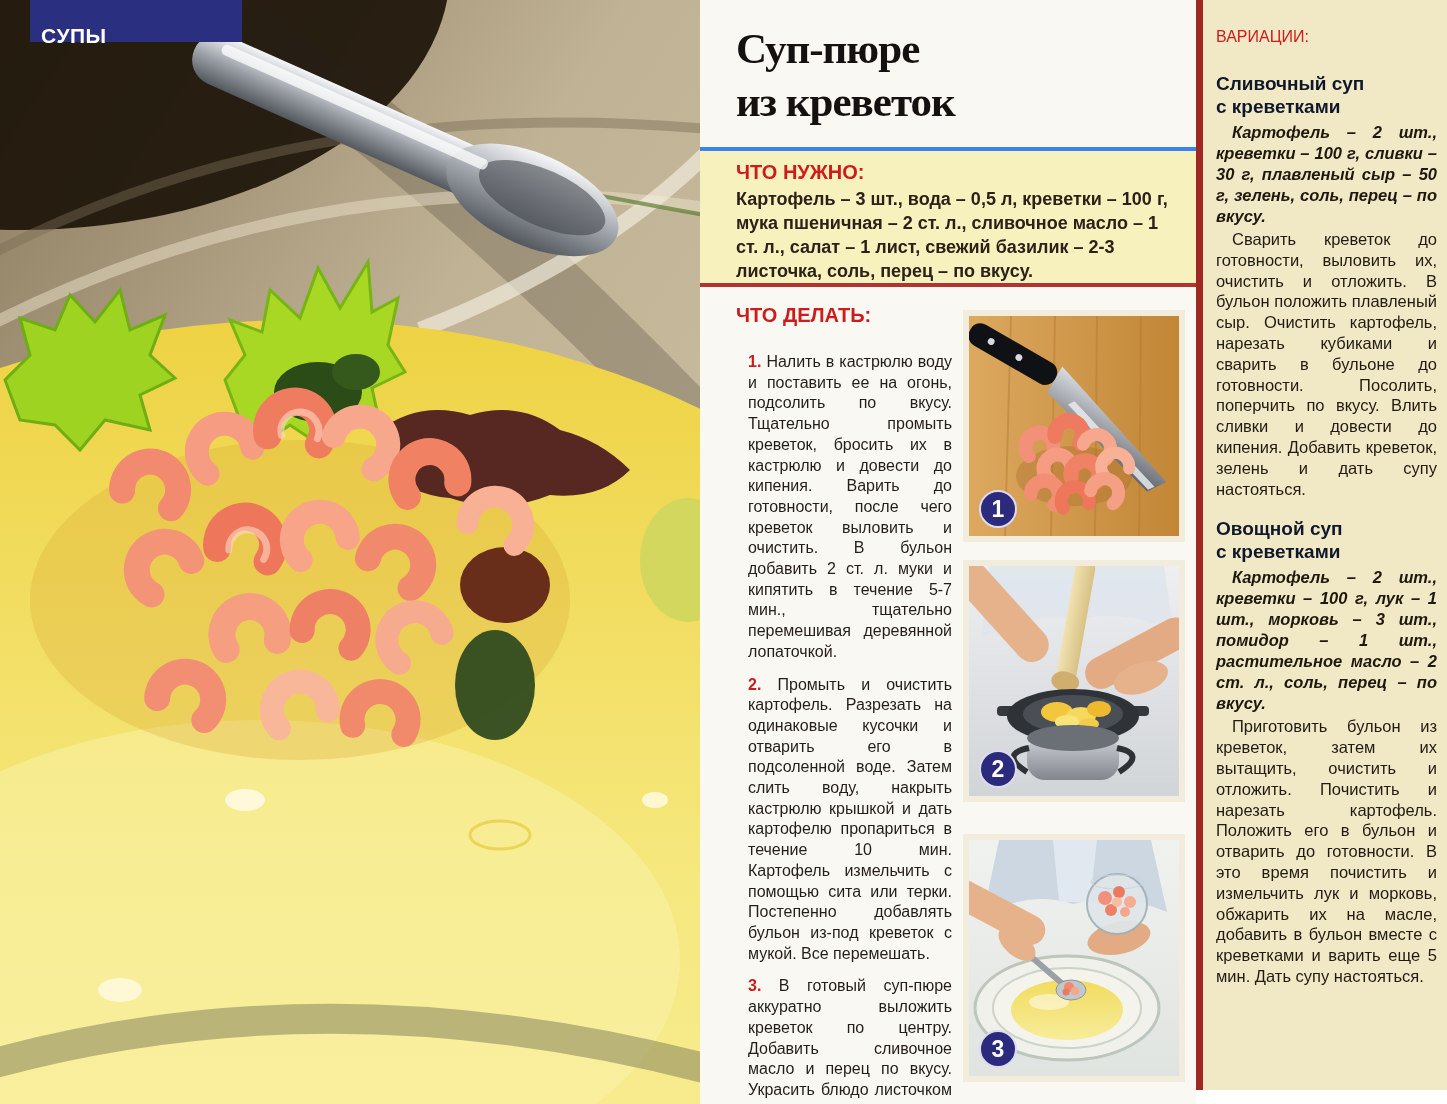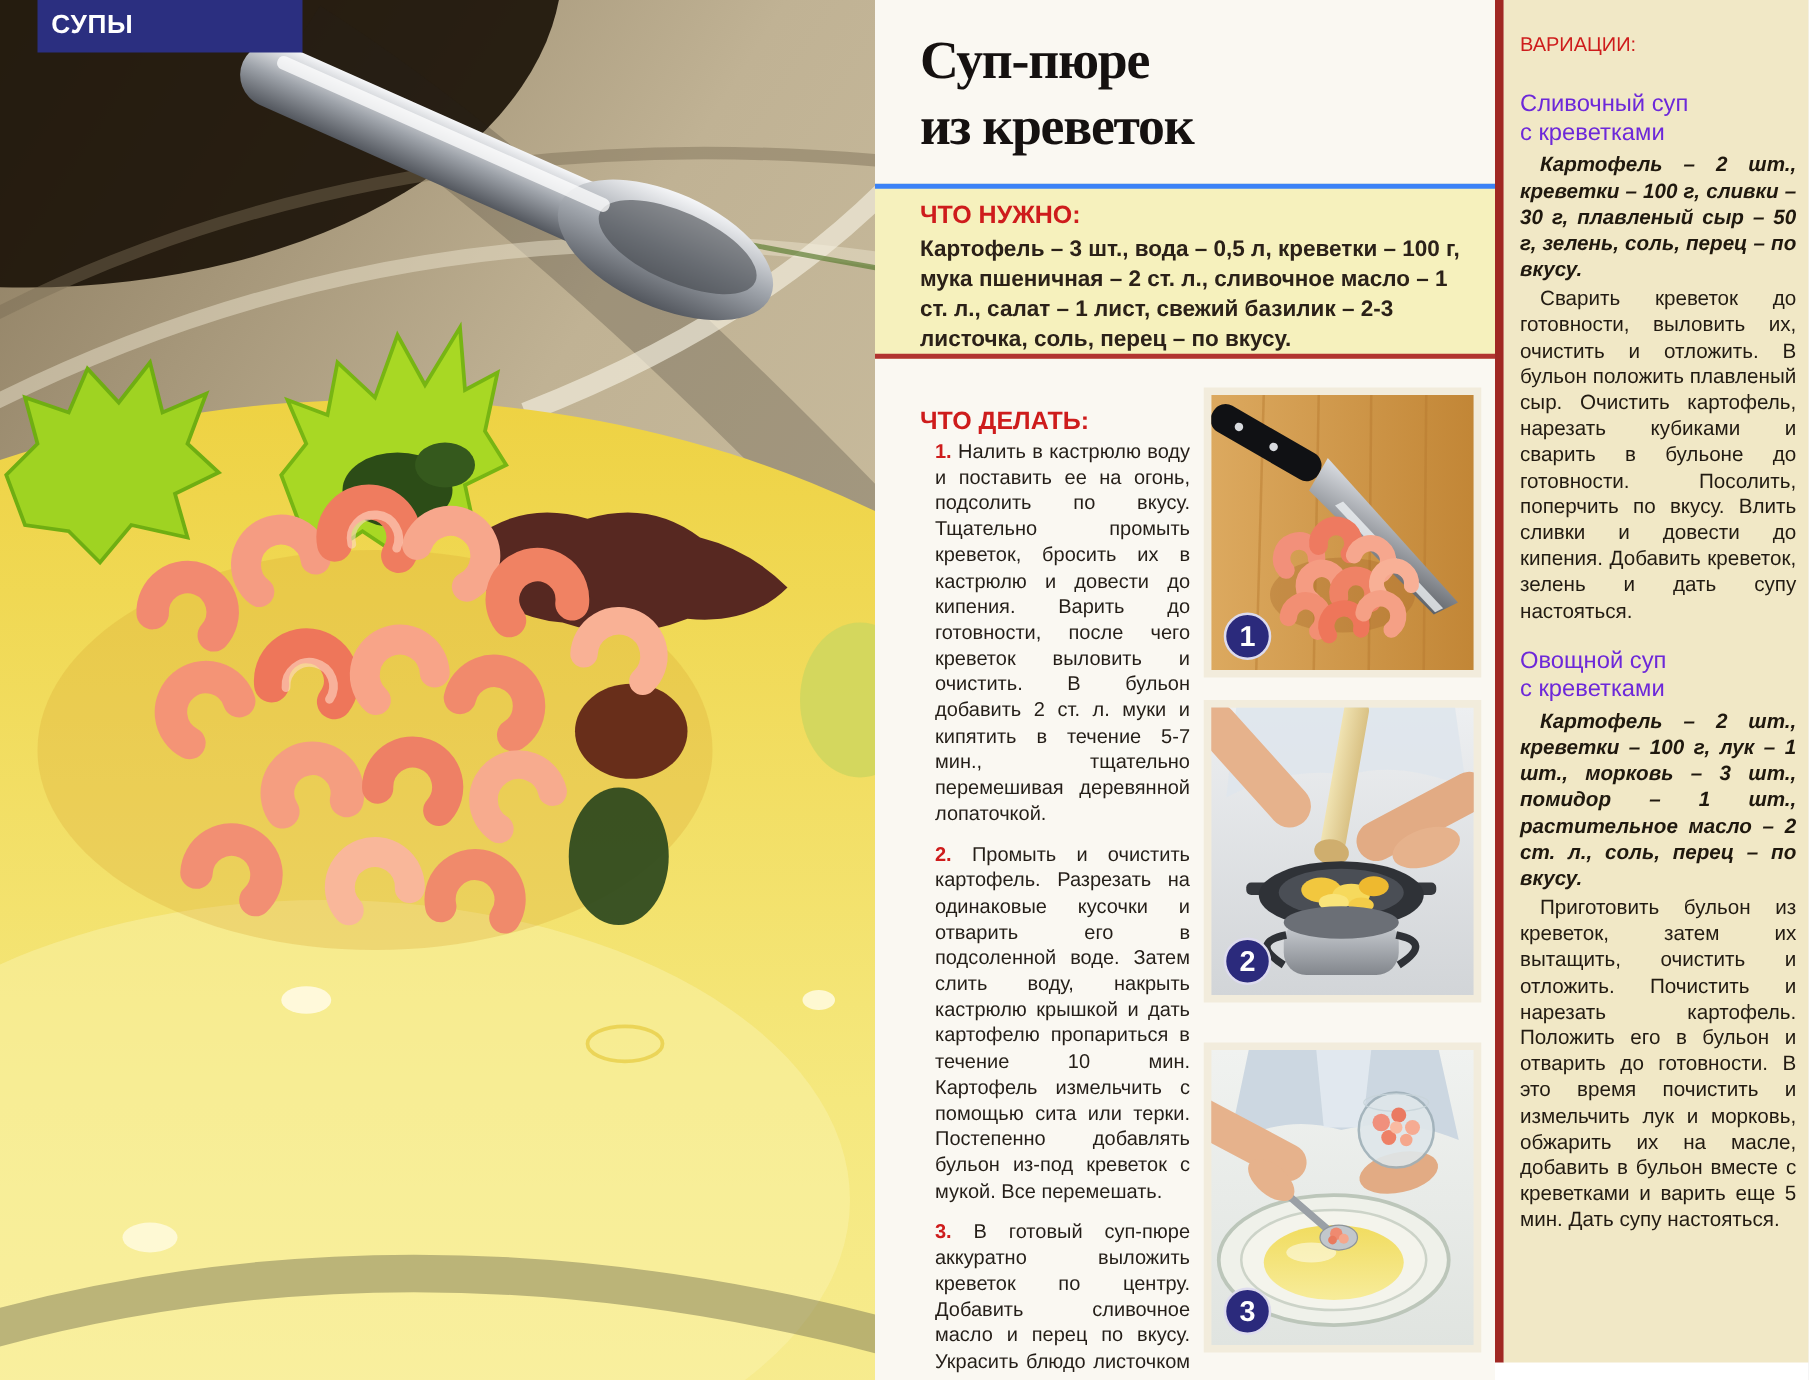--- a/index.html
+++ b/index.html
@@ -4,52 +4,52 @@
 <style>
   html,body{margin:0;padding:0;background:#e8e8e8;}
   .page{position:relative;width:1447px;height:1104px;overflow:hidden;background:#ffffff;
         font-family:"Liberation Sans","DejaVu Sans",sans-serif;}
 
   
   .photo-pane{position:absolute;left:0;top:0;width:700px;height:1104px;overflow:hidden;background:#b9ab8e;}
   .photo-pane svg{display:block;width:700px;height:1104px;}
   .category-tag{position:absolute;left:30px;top:0;width:212px;height:42px;background:#2b2f80;
         color:#fff;font-weight:700;font-size:21px;letter-spacing:.5px;box-sizing:border-box;
-        padding:8px 0 0 11px;}
+        padding:24px 0 0 11px;}
 
   
   .mid-pane{position:absolute;left:700px;top:0;width:496px;height:1104px;background:#faf8f2;}
   .title{position:absolute;left:36px;top:22px;margin:0;
         font-family:"Liberation Serif","DejaVu Serif",serif;font-size:43px;line-height:53px;
         font-weight:700;color:#151110;letter-spacing:-1px;}
   .ing-box{position:absolute;left:0;top:147px;width:496px;height:140px;box-sizing:border-box;
         background:#f6f1bd;border-top:4px solid #3b82f6;border-bottom:4px solid #b23430;
         padding:10px 16px 8px 36px;overflow:hidden;}
   .red-head{color:#ce1c1c;font-weight:700;font-size:20px;margin:0 0 3px 0;}
   .ing-text{margin:0;font-size:18px;line-height:24px;font-weight:700;color:#2b2118;text-align:left;}
-  .steps-head{position:absolute;left:36px;top:326px;}
+  .steps-head{position:absolute;left:36px;top:304px;}
   .steps-text{position:absolute;left:36px;top:340px;width:228px;}
   .steps-text p{margin:12px;font-size:16px;line-height:20.7px;color:#241e18;text-align:justify;}
   .num{color:#ce1c1c;font-weight:700;}
 
   .ph{position:absolute;left:263px;width:222px;background:#f2ecdc;padding:6px;box-sizing:border-box;}
   .ph svg{display:block;width:210px;}
   .ph1{top:310px;height:232px;}
   .ph2{top:560px;height:242px;}
   .ph3{top:834px;height:248px;}
   .badge{position:absolute;left:16px;bottom:14px;width:38px;height:38px;border-radius:50%;
         background:#2b2a7c;border:2px solid #dddbee;color:#fff;font-weight:700;font-size:23px;
         display:flex;align-items:center;justify-content:center;box-sizing:border-box;}
 
   
   .divider{position:absolute;left:1196px;top:0;width:7px;height:1090px;background:#a02823;}
   .right-pane{position:absolute;left:1203px;top:0;width:244px;height:1090px;background:#f1e8c6;
         box-sizing:border-box;padding:16px 10px 0 13px;overflow:hidden;}
   .var-head{color:#ce1c1c;font-size:16px;font-weight:400;margin:12px 0 26px 0;}
-  .var-title{color:#6d28d9;font-size:19px;line-height:23px;font-weight:400;margin:17px 0 4px 0;}
+  .var-title{color:#0f172a;font-size:19px;line-height:23px;font-weight:700;margin:17px 0 4px 0;}
   .var-ing{margin:0;font-size:16.5px;line-height:21px;font-weight:700;font-style:italic;
         color:#1f180e;text-align:justify;text-indent:16px;}
   .var-body{margin:2px 0 18px 0;font-size:16.5px;line-height:20.8px;color:#221b12;
         text-align:justify;text-indent:16px;}
 </style>
 </head>
 <body>
 
 <div class="page">
 

